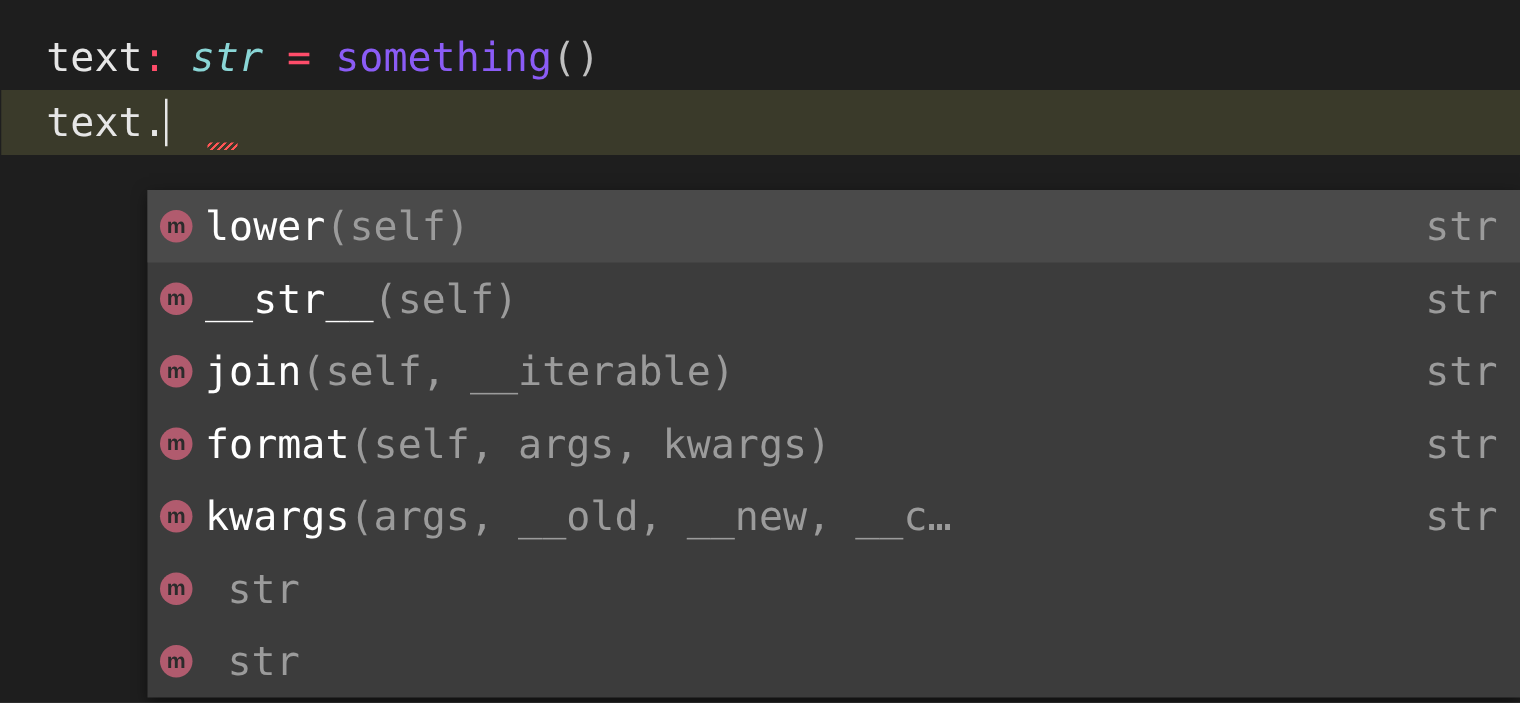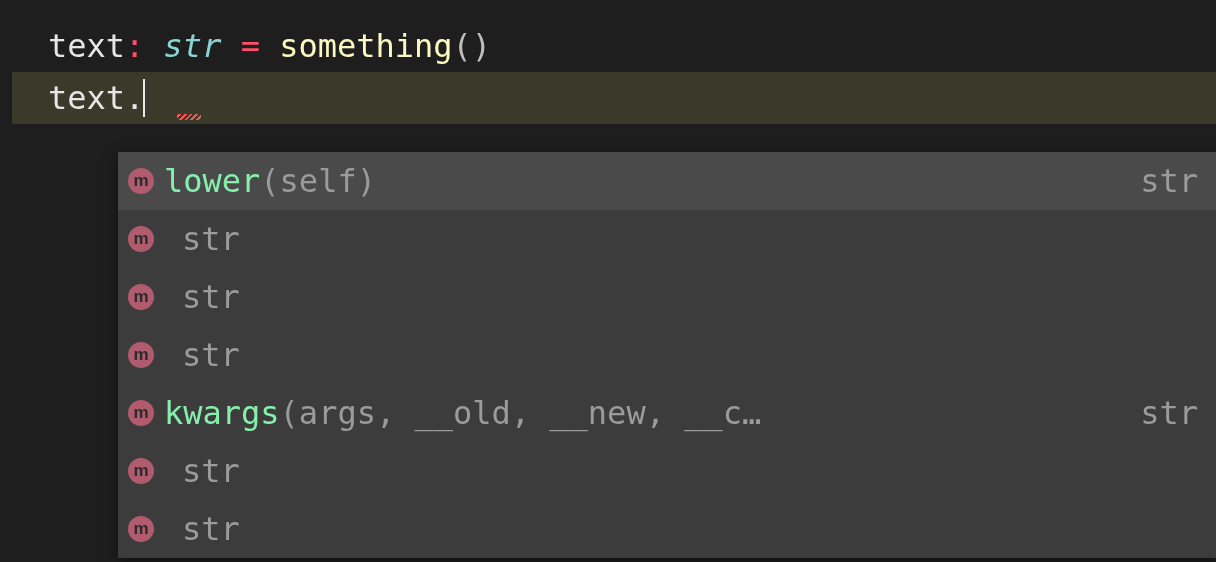--- a/index.html
+++ b/index.html
@@ -8,42 +8,42 @@
     font-family: 'Menlo', 'Monaco', 'Consolas', monospace;
     font-size: 32px;
     color: #d4d4d4;
     width: 1216px;
     height: 562px;
     overflow: hidden;
     position: relative;
   }
 
   .editor {
-    padding: 20px 0 0 12px;
+    padding: 20px 0 0 1px;
   }
 
   .code-line {
     padding: 4px 36px;
     height: 52px;
     display: flex;
     align-items: center;
     white-space: pre;
   }
 
   .code-line.active {
     background: #3a3a2a;
     position: relative;
   }
 
   .tok-ident { color: #e6e6e6; }
   .tok-punct { color: #e6e6e6; }
   .tok-colon { color: #ff4d6a; }
   .tok-type { color: #8ad6d6; font-style: italic; }
   .tok-op { color: #ff4d6a; }
-  .tok-call { color: #fef9c3; }
+  .tok-call { color: #8b5cf6; }
   .tok-paren { color: #bfbfbf; }
 
   .cursor {
     display: inline-block;
     width: 2px;
     height: 38px;
     background: #e6e6e6;
     vertical-align: middle;
     margin-left: -1px;
   }
@@ -102,21 +102,21 @@
 
   .ac-main {
     flex: 1;
     white-space: pre;
     overflow: hidden;
     text-overflow: ellipsis;
     color: #9b9b9b;
   }
 
   .ac-name {
-    color: #86efac;
+    color: #ffffff;
   }
 
   .ac-return {
     color: #9b9b9b;
     margin-left: 18px;
   }
 </style>
 </head>
 <body>
 
@@ -131,28 +131,31 @@
 </div>
 
 <div class="autocomplete" id="ac-list">
     <div class="ac-item selected">
       <span class="ac-icon">m</span>
       <span class="ac-main"><span class="ac-name">lower</span><span>(self)</span></span>
       <span class="ac-return">str</span>
     </div>
     <div class="ac-item">
       <span class="ac-icon">m</span>
+      <span class="ac-main"><span class="ac-name">__str__</span><span>(self)</span></span>
       <span class="ac-return">str</span>
     </div>
     <div class="ac-item">
       <span class="ac-icon">m</span>
+      <span class="ac-main"><span class="ac-name">join</span><span>(self, __iterable)</span></span>
       <span class="ac-return">str</span>
     </div>
     <div class="ac-item">
       <span class="ac-icon">m</span>
+      <span class="ac-main"><span class="ac-name">format</span><span>(self, args, kwargs)</span></span>
       <span class="ac-return">str</span>
     </div>
     <div class="ac-item">
       <span class="ac-icon">m</span>
       <span class="ac-main"><span class="ac-name">kwargs</span><span>(args, __old, __new, __c…</span></span>
       <span class="ac-return">str</span>
     </div>
     <div class="ac-item">
       <span class="ac-icon">m</span>
       <span class="ac-return">str</span>

